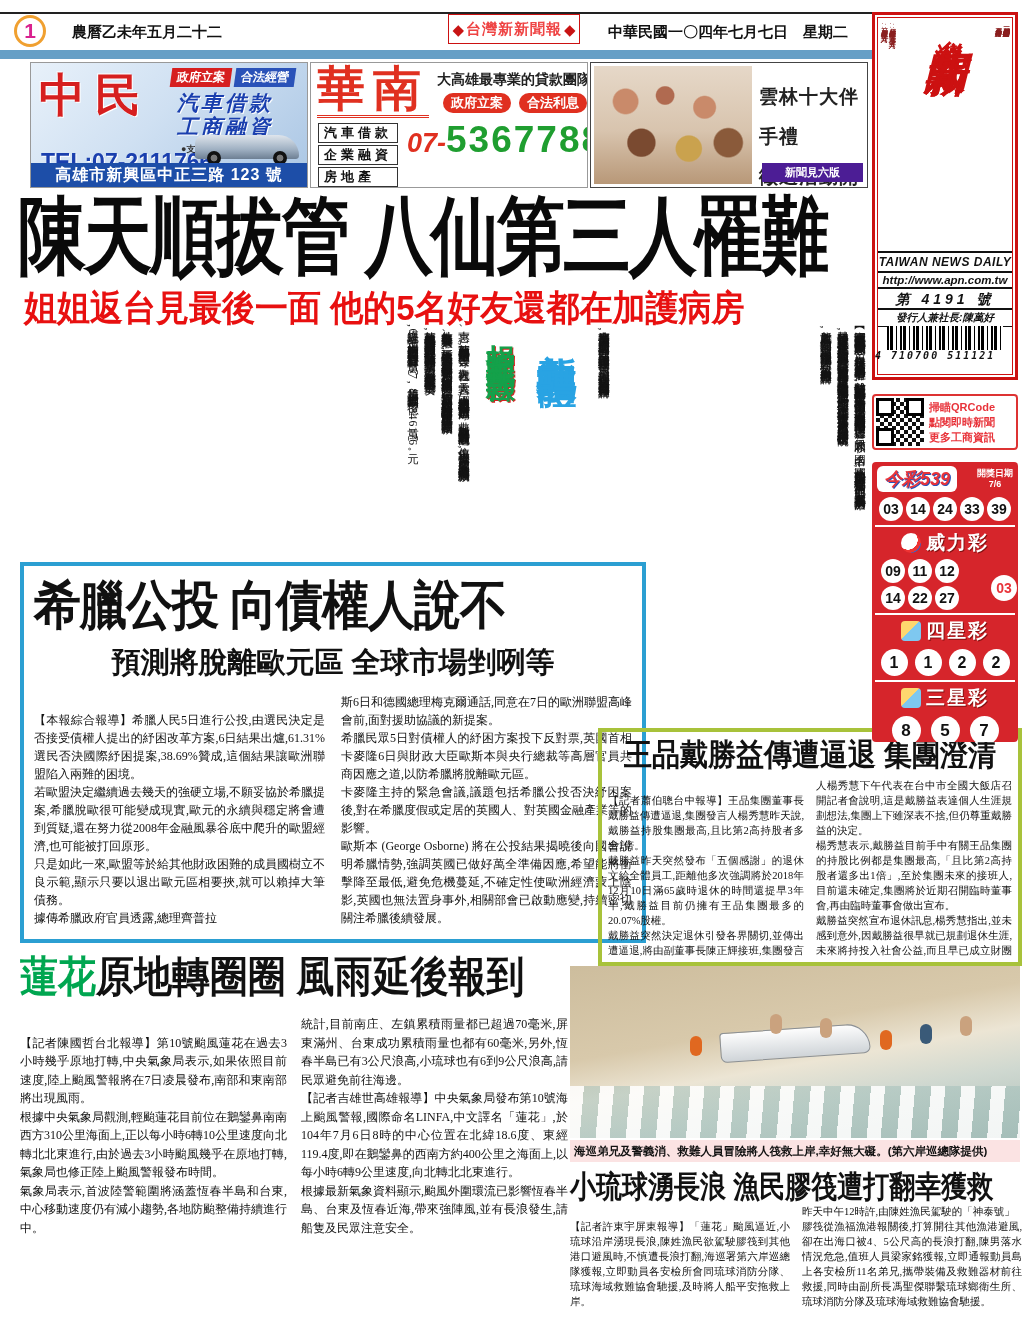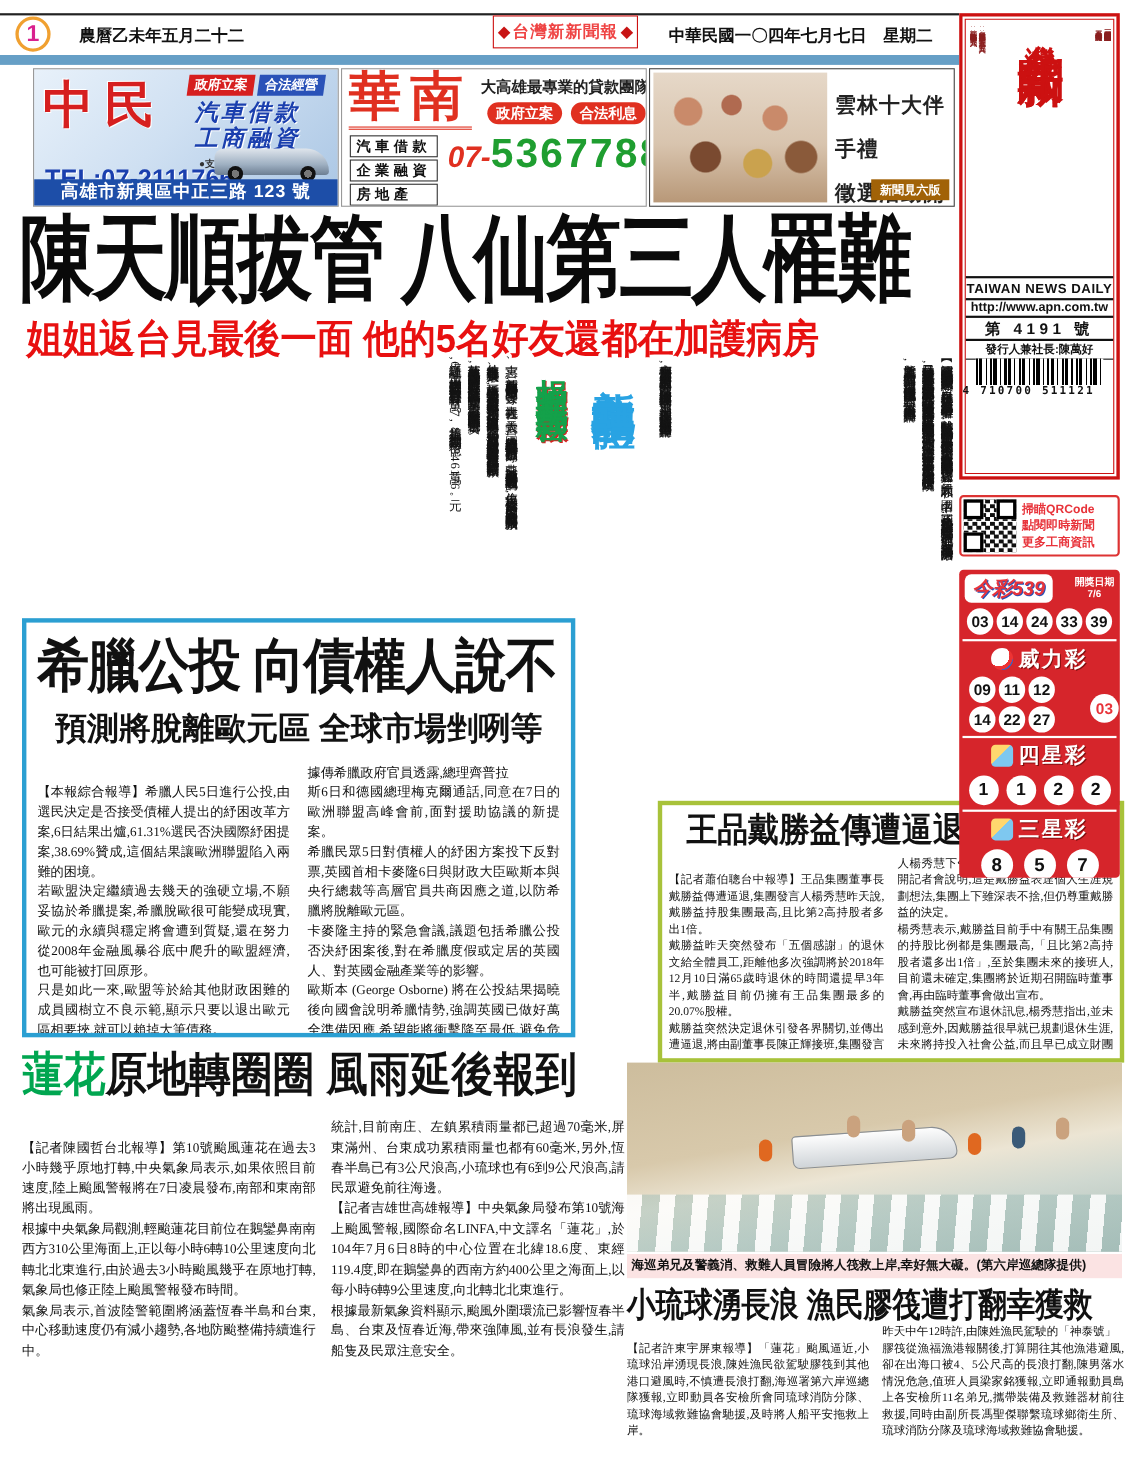--- a/index.html
+++ b/index.html
@@ -57,39 +57,39 @@
   .yl-photo{position:absolute;left:3px;top:3px;width:158px;height:118px;
       background:radial-gradient(circle at 20% 30%,#c98a6a 0 8%,transparent 9%),
                  radial-gradient(circle at 45% 25%,#b06a50 0 7%,transparent 8%),
                  radial-gradient(circle at 70% 35%,#c98a6a 0 8%,transparent 9%),
                  radial-gradient(circle at 30% 65%,#7a4a30 0 10%,transparent 11%),
                  radial-gradient(circle at 60% 70%,#caa24e 0 10%,transparent 11%),
                  radial-gradient(circle at 85% 65%,#8a5a3a 0 9%,transparent 10%),
                  linear-gradient(180deg,#e6d8c8 0%,#d8c4ae 55%,#b89878 100%);}
   .yl-text{position:absolute;left:168px;top:14px;font-size:19px;font-weight:700;color:#222;
       font-family:"Liberation Serif",serif;line-height:40px;white-space:pre-line;letter-spacing:1px;}
-  .yl-tag{position:absolute;right:4px;bottom:5px;background:#a16207;color:#fff;font-size:11px;font-weight:700;padding:2px 8px;}
+  .yl-tag{position:absolute;right:4px;bottom:5px;background:#4c1d95;color:#fff;font-size:11px;font-weight:700;padding:2px 23px;}
 
   
   .headline{position:absolute;left:18px;top:190px;width:852px;font-size:68px;font-weight:900;color:#0a0a0a;
       letter-spacing:-2px;white-space:nowrap;transform:scaleY(1.25);transform-origin:left top;line-height:72px;}
   .subhead{position:absolute;left:24px;top:284px;font-size:33px;font-weight:900;color:#e81010;white-space:nowrap;
       transform:scaleY(1.08);transform-origin:left top;}
   .lead-body{position:absolute;left:20px;top:322px;width:848px;height:238px;display:flex;gap:9px;}
   .vtext{writing-mode:vertical-rl;height:100%;overflow:hidden;font-family:"Liberation Serif",serif;
       font-size:11.5px;line-height:17px;letter-spacing:.5px;white-space:pre-line;color:#141414;}
   .v-donation{width:452px;}
   .vhead-green{writing-mode:vertical-rl;height:100%;overflow:hidden;font-size:29px;font-weight:900;color:#14a14a;
       text-shadow:1px 1px 0 #d62222;letter-spacing:4px;}
   .vhead-blue{writing-mode:vertical-rl;height:100%;overflow:hidden;font-size:40px;font-weight:900;color:#29a3e3;letter-spacing:3px;}
   .v-mid{width:18px;}
   .v-main{flex:1;}
 
   
-  .greece{position:absolute;left:20px;top:562px;width:503px;height:381px;border:4px solid #2b9fd2;padding:4px 10px;overflow:hidden;}
+  .greece{position:absolute;left:20px;top:562px;width:626px;height:381px;border:4px solid #2b9fd2;padding:4px 10px;overflow:hidden;}
   .g-head{font-size:47px;font-weight:900;white-space:nowrap;transform:scaleY(1.12);transform-origin:left top;letter-spacing:-1px;}
   .g-sub{font-size:29px;font-weight:900;margin-top:10px;text-align:center;white-space:nowrap;}
   .g-body{margin-top:10px;column-count:2;column-gap:16px;font-size:12px;line-height:18px;text-align:justify;
       white-space:pre-line;height:268px;overflow:hidden;font-family:"Liberation Serif",serif;}
 
   
   .wow{position:absolute;left:598px;top:728px;width:424px;height:238px;border:4px solid #a8c23a;padding:2px 6px;overflow:hidden;}
   .w-head{font-size:28px;font-weight:900;white-space:nowrap;text-align:center;transform:scaleY(1.1);transform-origin:left top;}
   .w-body{margin-top:6px;column-count:2;column-gap:12px;font-size:10.5px;line-height:15px;text-align:justify;
       white-space:pre-line;height:190px;overflow:hidden;font-family:"Liberation Serif",serif;}
@@ -112,21 +112,21 @@
   .p-o{background:#e06820;} .p-b{background:#3a5a78;} .p-s{background:#caa27e;}
   .caption{position:absolute;left:570px;top:1140px;width:450px;height:22px;background:#fbe3e3;
       font-size:11.5px;font-weight:700;line-height:22px;padding:0 4px;overflow:hidden;white-space:nowrap;}
   .r-head{position:absolute;left:570px;top:1166px;width:452px;font-size:26px;font-weight:900;white-space:nowrap;
       transform:scaleY(1.18);transform-origin:left top;}
   .r-body{position:absolute;left:570px;top:1204px;width:452px;height:126px;column-count:2;column-gap:12px;
       font-size:10.5px;line-height:15px;text-align:justify;white-space:pre-line;overflow:hidden;font-family:"Liberation Serif",serif;}
 
   
   .sidebar{position:absolute;left:872px;top:12px;width:146px;}
-  .mast{position:relative;height:424px;border:3px solid #cc1111;box-shadow:inset 0 0 0 2px #fff,inset 0 0 0 3px #cc1111;background:#fff;overflow:hidden;}
+  .mast{position:relative;height:368px;border:3px solid #cc1111;box-shadow:inset 0 0 0 2px #fff,inset 0 0 0 3px #cc1111;background:#fff;overflow:hidden;font-style:italic;}
   .mast-title{position:absolute;top:4px;left:50%;transform:translateX(-50%);writing-mode:vertical-rl;text-orientation:upright;
       color:#cc1111;font-family:"Liberation Serif",serif;font-weight:900;line-height:1;}
   .mt-small{font-size:27px;} .mt-big{font-size:42px;}
   .mast-side{position:absolute;writing-mode:vertical-rl;font-size:6.5px;line-height:8px;color:#8b2020;height:226px;overflow:hidden;white-space:pre-line;}
   .ms-l{left:5px;top:8px;} .ms-r{right:5px;top:8px;}
   .mast-eng{position:absolute;top:236px;left:3px;right:3px;border-top:2px solid #111;border-bottom:2px solid #111;
       font-weight:900;font-size:12px;text-align:center;padding:2px 0;letter-spacing:.5px;white-space:nowrap;}
   .mast-url{position:absolute;top:258px;left:3px;right:3px;border-bottom:2px solid #111;font-weight:800;font-size:11.5px;
       text-align:center;padding:1px 0;white-space:nowrap;}
   .mast-issue{position:absolute;top:276px;left:3px;right:3px;font-size:14px;font-weight:800;text-align:center;letter-spacing:4px;}

